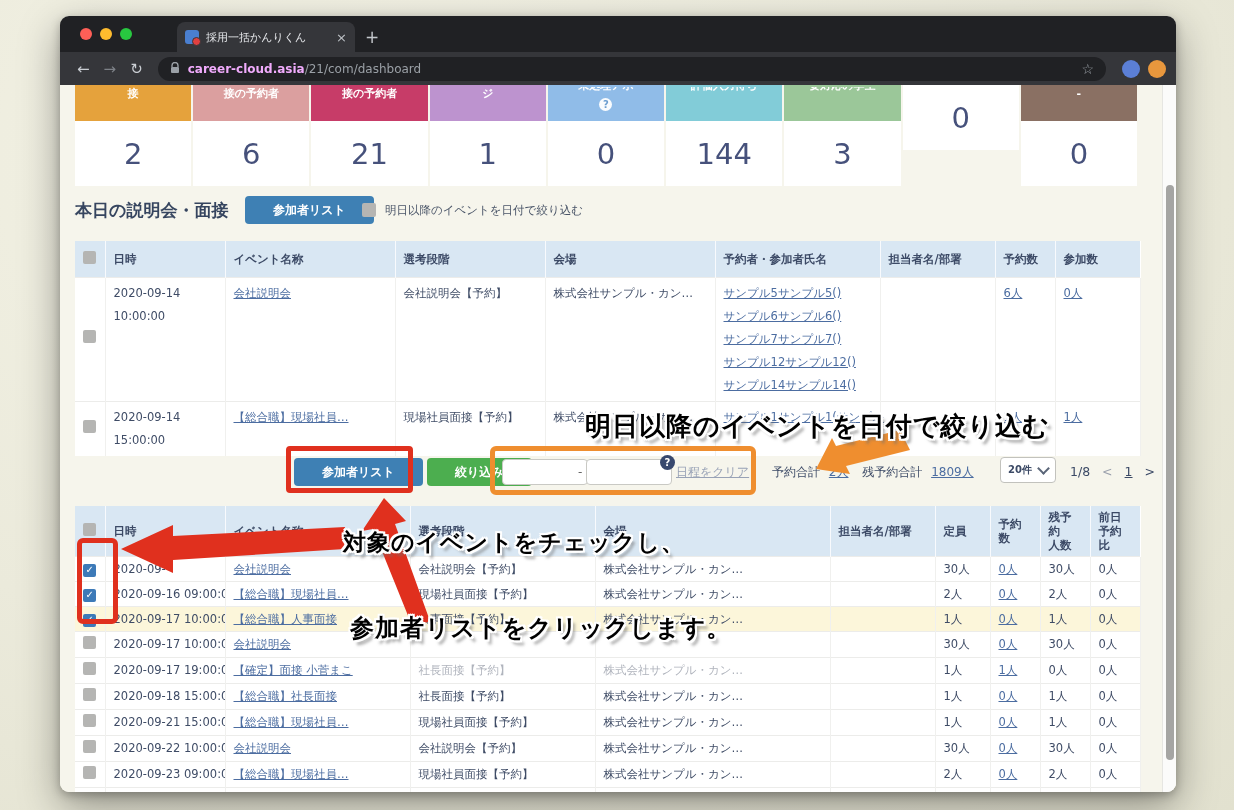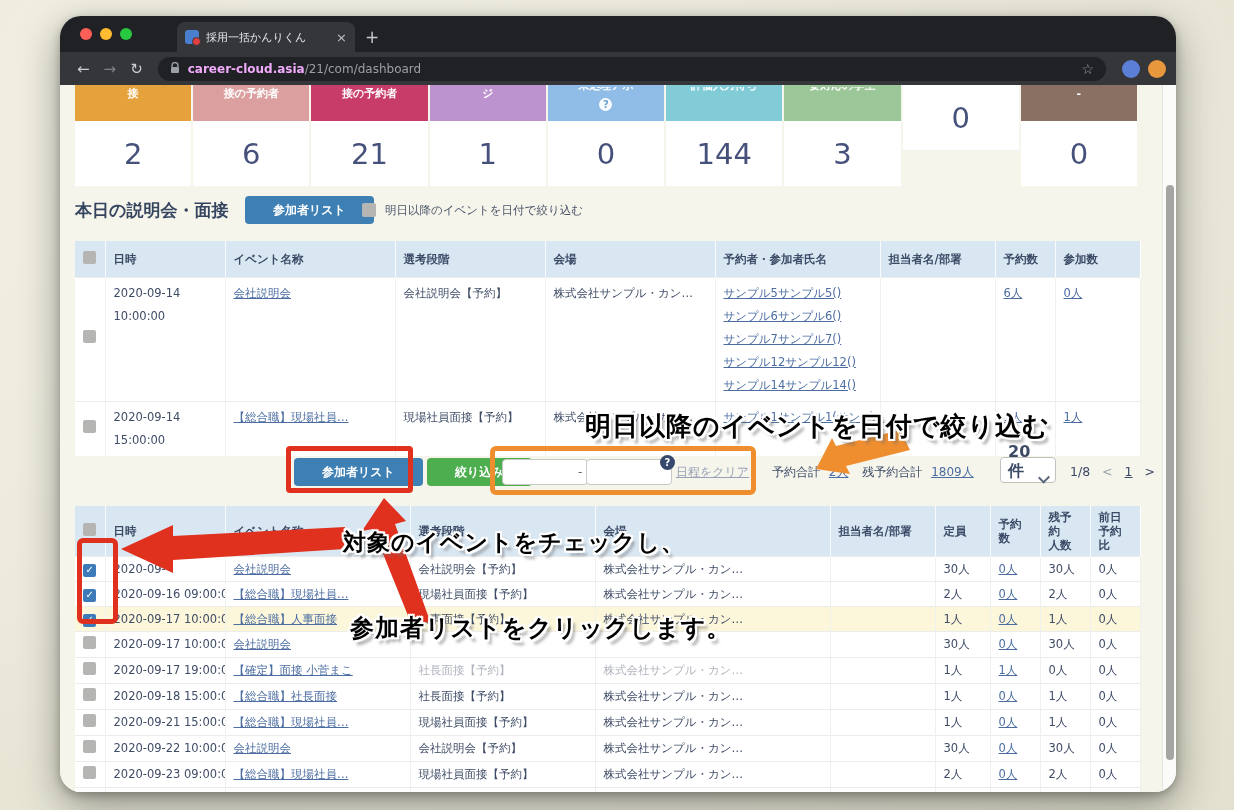--- a/index.html
+++ b/index.html
@@ -1,20 +1,20 @@
 <!DOCTYPE html>
 <html style="--button-blue: #3e80b4; --button-green: #4cae4f; --annotation-red: #e0301e; --annotation-orange: #ef8e2f; --link-blue: #4c6da1; --checkbox-checked: #3d7ab8; --row-highlight: #fcf6da; --table-header-bg: #d9e7f3; --traffic-red: #ff5f57; --traffic-yellow: #febc2e; --traffic-green: #28c840;"><head>
 <meta charset="utf-8">
 <style>
   html,body{margin:0;padding:0;}
   body{font-family:"DejaVu Sans","Liberation Sans",sans-serif;}
   .stage{position:relative;width:1234px;height:810px;overflow:hidden;
     background:radial-gradient(ellipse at 30% 20%, #f4f3e6 0%, #ebeadb 55%, #e2e1cf 100%);}
   
-  .window{position:absolute;left:60px;top:16px;width:1116px;height:776px;border-radius:21px;
+  .window{position:absolute;left:60px;top:16px;width:1116px;height:776px;border-radius:9px;
     overflow:hidden;background:#f6f5ec;box-shadow:0 14px 40px rgba(0,0,0,.38),0 3px 10px rgba(0,0,0,.25);}
   .tabstrip{position:relative;height:36px;background:#202124;}
   .lights{position:absolute;left:20px;top:12px;display:flex;gap:8px;}
   .light{width:12px;height:12px;border-radius:50%;}
   .light.r{background:var(--traffic-red);} .light.y{background:var(--traffic-yellow);} .light.g{background:var(--traffic-green);}
   .tab{position:absolute;left:117px;top:6px;width:178px;height:30px;background:#35363a;
     border-radius:8px 8px 0 0;display:flex;align-items:center;padding:0 8px;box-sizing:border-box;}
   .fav{width:14px;height:14px;border-radius:3px;background:#4a7fd0;position:relative;flex:0 0 auto;}
   .fav::after{content:"";position:absolute;right:-2px;bottom:-2px;width:7px;height:7px;border-radius:50%;background:#e04040;border:1px solid #35363a;}
   .tab-title{color:#e8eaed;font-size:11px;margin-left:7px;white-space:nowrap;overflow:hidden;flex:1;}
@@ -79,21 +79,21 @@
   .sec2 .btn-blue{position:absolute;left:219px;top:10px;}
   .sec2 .btn-green{position:absolute;left:352px;top:10px;}
   .dinput{position:absolute;top:11px;width:72px;height:24px;border:1px solid #c9c9c4;border-radius:4px;background:#fff;font-size:12px;padding:0 6px;box-sizing:content-box;}
   .dash{position:absolute;left:503px;top:17px;color:#666;font-size:12px;}
   .qhelp{position:absolute;left:585px;top:7px;width:15px;height:15px;border-radius:50%;background:#37486e;color:#fff;
     font-size:10px;font-weight:bold;line-height:15px;text-align:center;}
   .clear-link{position:absolute;left:601px;top:16px;font-size:12px;color:#98a2b6;text-decoration:underline;cursor:pointer;}
   .totals{position:absolute;left:697px;top:16px;font-size:12px;color:#3c4a66;white-space:nowrap;}
   .totals .val{text-decoration:underline;cursor:pointer;margin:0 10px 0 5px;}
   .psize{position:absolute;left:925px;top:9px;width:56px;height:26px;border:1px solid #c2c2bd;border-radius:4px;background:#fff;
-    display:flex;align-items:flex-end;justify-content:space-between;padding:0 7px;box-sizing:border-box;font-size:16px;font-weight:bold;color:#3c4a66;cursor:pointer;}
+    display:flex;align-items:center;justify-content:space-between;padding:0 7px;box-sizing:border-box;font-size:10px;font-weight:bold;color:#3c4a66;cursor:pointer;}
   .chev{width:7px;height:7px;border-right:2px solid #5a6578;border-bottom:2px solid #5a6578;transform:rotate(45deg);margin-top:-3px;}
   .pager{position:absolute;left:995px;top:16px;font-size:12.5px;color:#3c4a66;white-space:nowrap;}
   .pager span{margin-right:8px;}
   .pg-prev{color:#9aa0ac;} .pg-cur{text-decoration:underline;cursor:pointer;} .pg-next,.pg-last{cursor:pointer;}
   
   .anno-layer{position:absolute;left:0;top:0;width:1234px;height:810px;pointer-events:none;}
   .abox{position:absolute;border-style:solid;border-width:5px;border-radius:6px;}
   .abox.red{border-color:var(--annotation-red);}
   .abox.orange{border-color:var(--annotation-orange);}
   .note{position:absolute;font-weight:bold;color:#000;white-space:nowrap;letter-spacing:1px;

